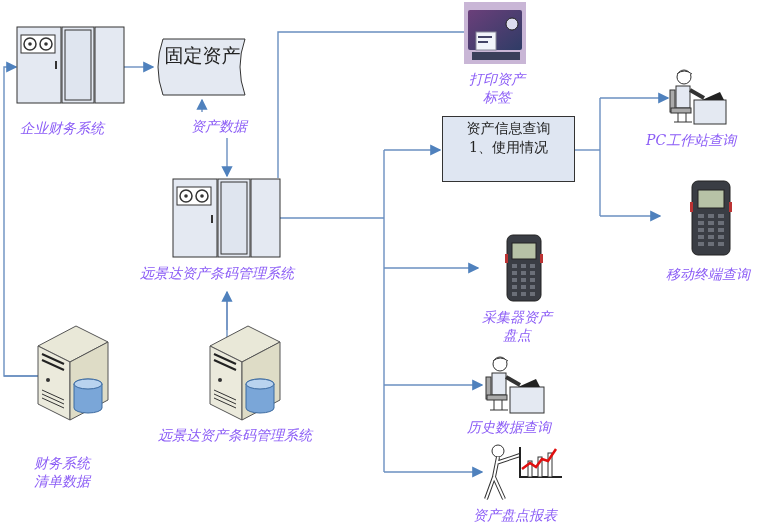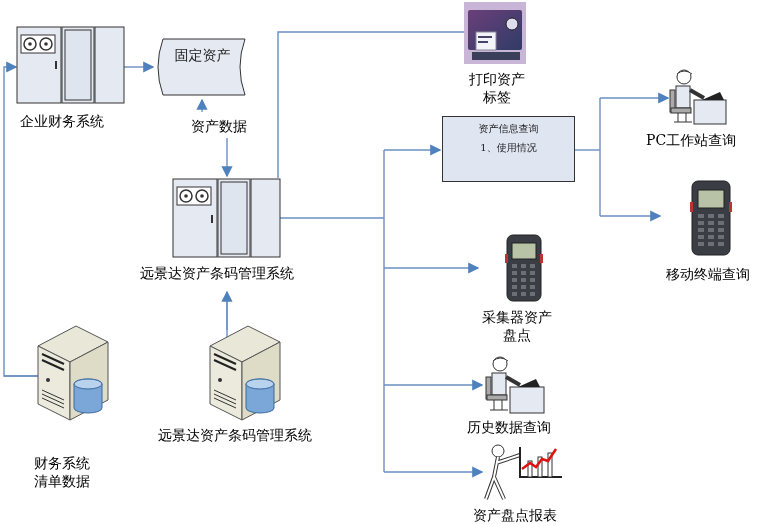--- a/index.html
+++ b/index.html
@@ -1,25 +1,25 @@
 <!DOCTYPE html>
 <html><head>
 <meta charset="utf-8">
 <style>
   html, body { margin: 0; padding: 0; background: #ffffff; }
   body { width: 769px; height: 524px; position: relative; overflow: hidden;
          font-family: "DejaVu Serif", "Liberation Serif", serif; color: #222; }
-  .lbl { position: absolute; font-size: 14px; line-height: 18px; text-align: center; white-space: nowrap; color: #000000; }
+  .lbl { position: absolute; font-size: 14px; line-height: 18px; text-align: center; white-space: nowrap; color: #8b5cf6; font-style: italic; }
   .node { position: absolute; }
   svg.wires { position: absolute; left: 0; top: 0; }
   .query-box { position: absolute; left: 442px; top: 116px; width: 133px; height: 66px;
                background: #dfe6f2; border: 1px solid #333; box-sizing: border-box;
-               font-size: 10px; line-height: 19px; text-align: center; padding-top: 2px; }
+               font-size: 14px; line-height: 19px; text-align: center; padding-top: 2px; }
   .doc-shape { position: absolute; left: 155px; top: 38px; width: 92px; height: 58px; }
-  .doc-text { position: absolute; left: 160px; top: 45px; width: 85px; font-size: 14px; line-height: 20px; text-align: center; }
+  .doc-text { position: absolute; left: 160px; top: 45px; width: 85px; font-size: 19px; line-height: 20px; text-align: center; }
 </style>
 </head>
 <body>
 
 <svg class="wires" width="769" height="524">
   <defs>
     <marker id="arr" markerWidth="8" markerHeight="8" refX="7" refY="4" orient="auto">
       <path d="M0,0 L8,4 L0,8 Z" fill="#4f81bd"></path>
     </marker>
   </defs>
@@ -60,21 +60,21 @@
     <rect x="49" y="4" width="26" height="70" fill="#dfe5ef" stroke="#333"></rect>
     <rect x="79" y="1" width="29" height="76" fill="#e4e9f2" stroke="#333"></rect>
     <rect x="5" y="9" width="34" height="18" fill="#fff" stroke="#333"></rect>
     <circle cx="14" cy="18" r="6" fill="#fff" stroke="#333" stroke-width="1.5"></circle>
     <circle cx="14" cy="18" r="1.8" fill="#333"></circle>
     <circle cx="30" cy="18" r="6" fill="#fff" stroke="#333" stroke-width="1.5"></circle>
     <circle cx="30" cy="18" r="1.8" fill="#333"></circle>
     <rect x="39" y="35" width="2" height="8" fill="#333"></rect>
   </svg>
 </div>
-<div class="lbl" style="left:20px;top:112px;">企业财务系统</div>
+<div class="lbl" style="left:20px;top:119px;">企业财务系统</div>
 
 <svg class="doc-shape" viewBox="0 0 92 58">
   <path d="M8,1 L90,1 Q80,29 90,57 L8,57 Q-2,29 8,1 Z" fill="#e4e9f2" stroke="#333" stroke-width="1"></path>
 </svg>
 <div class="doc-text">
   <div>固定资产</div>
 </div>
 <div class="lbl" style="left:191px;top:117px;">资产数据</div>
 
 <div class="node" style="left:172px;top:178px;">

